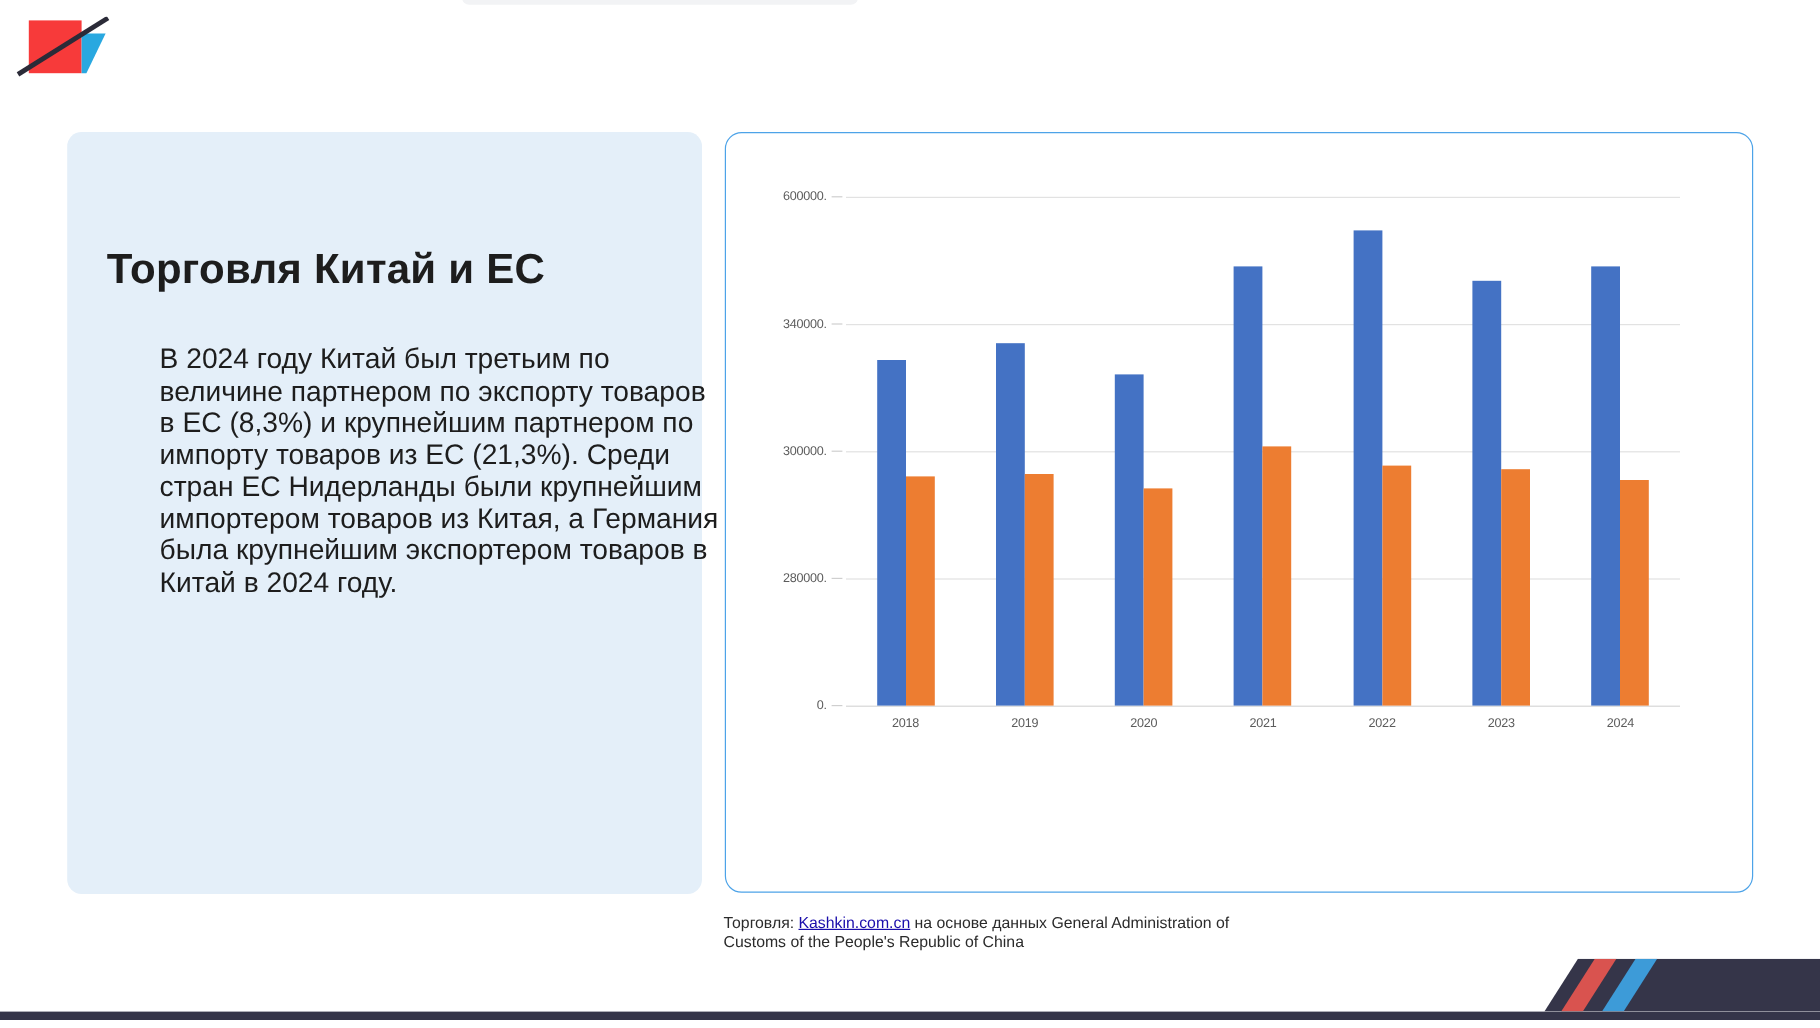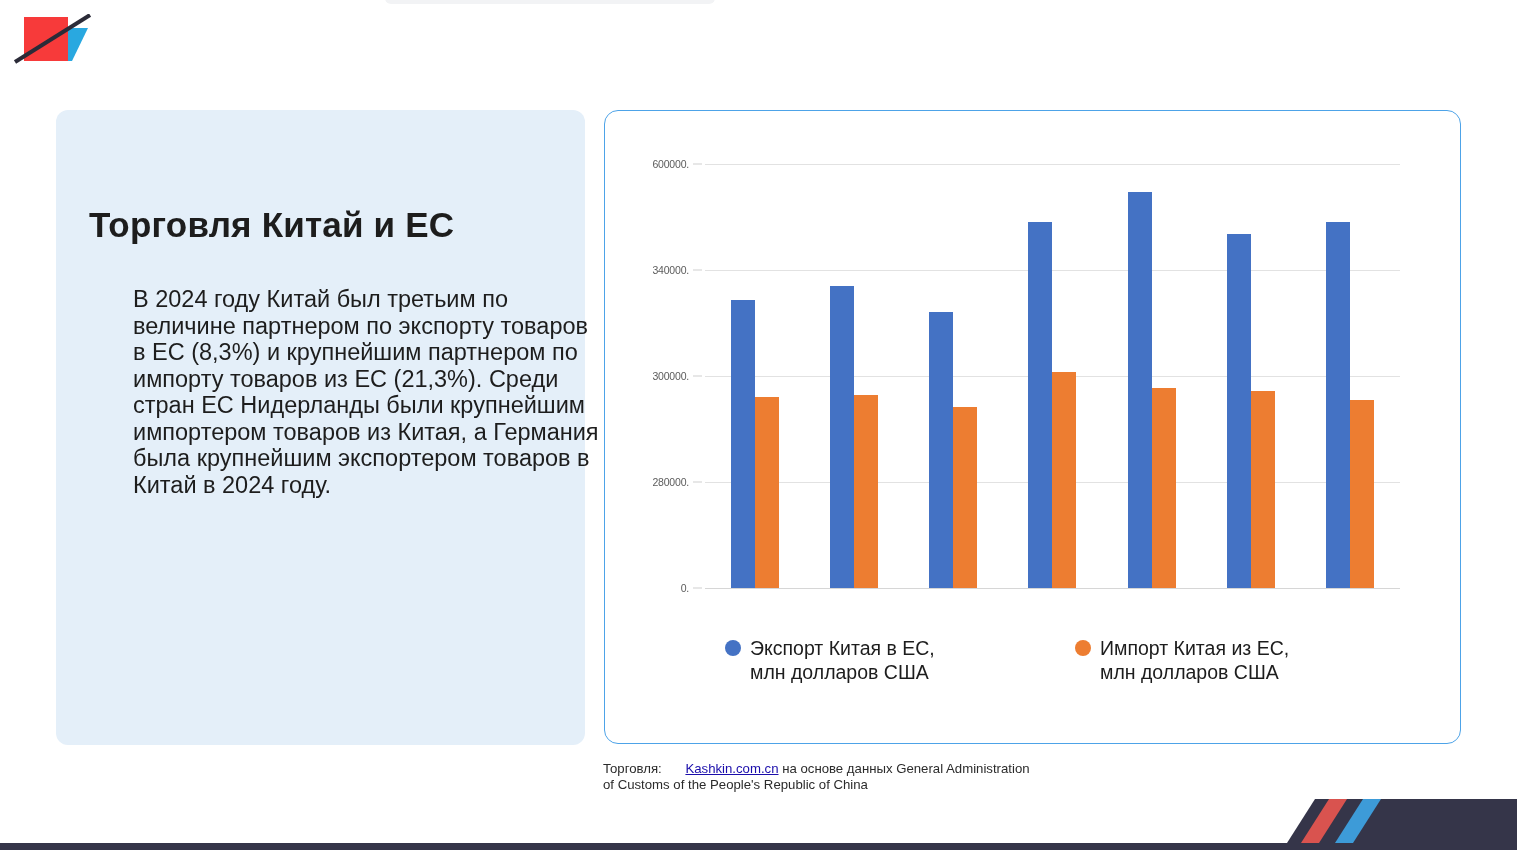--- a/index.html
+++ b/index.html
@@ -209,21 +209,20 @@
     left: 603px;
     top: 761px;
     width: 430px;
     font-size: 13.2px;
     line-height: 15.5px;
     color: #2b2b2b;
   }
   .source a {
     color: #1a0dab;
     text-decoration: underline;
-    margin-left: 20px;
   }
 
   
   .footer-bar {
     position: absolute;
     left: 0;
     right: 0;
     bottom: 7px;
     height: 7px;
     background: #353549;
@@ -303,31 +302,30 @@
         <div class="group">
           <div class="bar export" title="Экспорт Китая в ЕС, млн долларов США 2023: 501000" style="height: 354.04px; background: rgb(68, 114, 196);"></div>
           <div class="bar import" title="Импорт Китая из ЕС, млн долларов США 2023: 279000" style="height: 197.16px; background: rgb(237, 125, 49);"></div>
         </div>
         <div class="group">
           <div class="bar export" title="Экспорт Китая в ЕС, млн долларов США 2024: 518000" style="height: 366.053px; background: rgb(68, 114, 196);"></div>
           <div class="bar import" title="Импорт Китая из ЕС, млн долларов США 2024: 266000" style="height: 187.973px; background: rgb(237, 125, 49);"></div>
         </div>
       </div>
 
-
-    <div class="legend">
-      <div class="legend-item">
-        <span class="legend-dot export"></span>
-        <span class="legend-text">Экспорт Китая в ЕС, млн долларов США</span>
+    <div class="x-labels" id="x-labels">
+        <div class="x-label">2018</div>
+        <div class="x-label">2019</div>
+        <div class="x-label">2020</div>
+        <div class="x-label">2021</div>
+        <div class="x-label">2022</div>
+        <div class="x-label">2023</div>
+        <div class="x-label">2024</div>
       </div>
-      <div class="legend-item">
-        <span class="legend-dot import"></span>
-        <span class="legend-text">Импорт Китая из ЕС, млн долларов США</span>
-      </div>
-    </div>
+
 
   </div>
 </section>
 
 <div class="source">
   <span>Торговля: </span><a href="#">Kashkin.com.cn</a><span> на основе данных General Administration of Customs of the People's Republic of China</span>
 </div>
 
 <div class="footer-deco">
   <svg width="290" height="44" viewBox="0 0 290 44" xmlns="http://www.w3.org/2000/svg">

